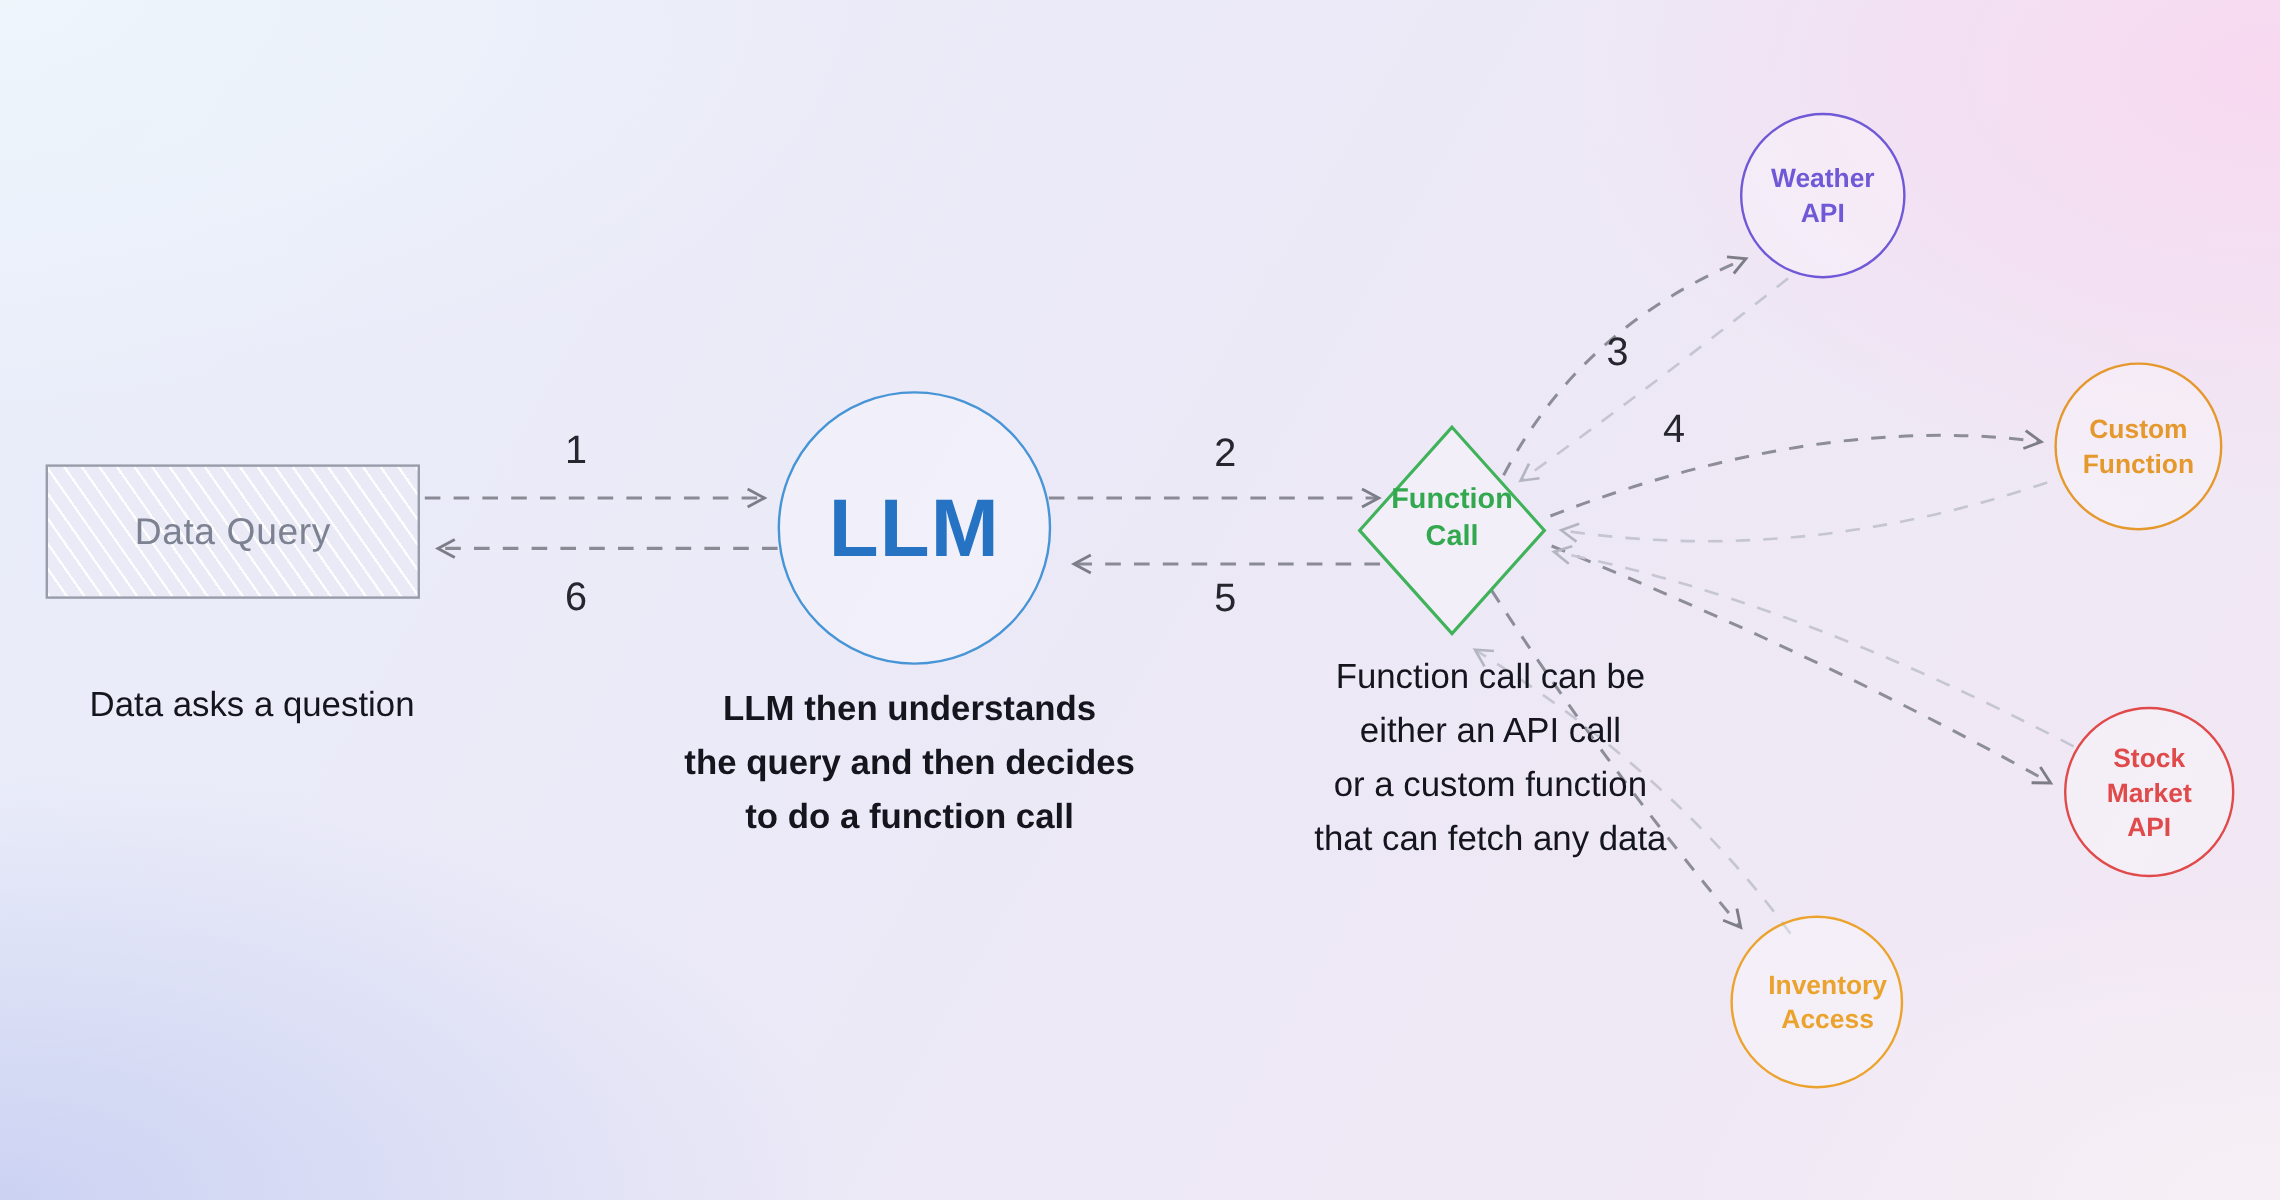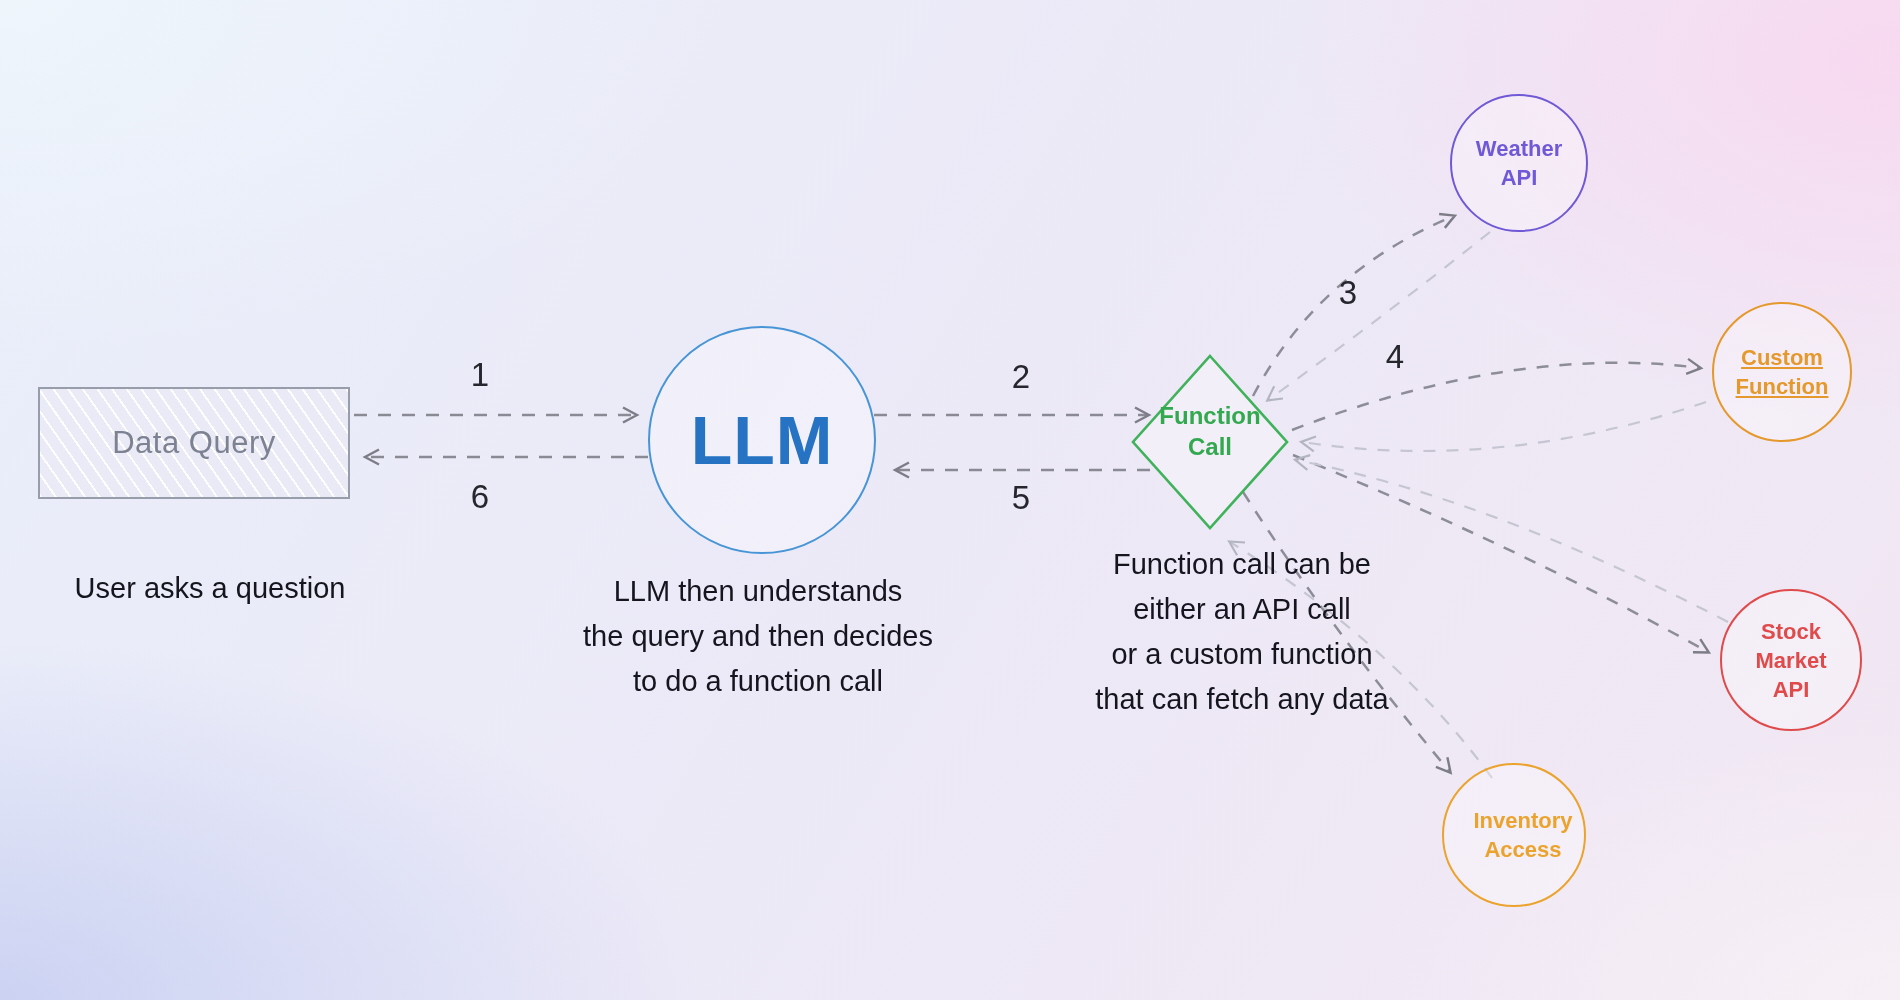--- a/index.html
+++ b/index.html
@@ -33,39 +33,39 @@
     display:flex;align-items:center;justify-content:center;text-align:center;
     background:rgba(255,255,255,0.30);
   }
   .llm-circle{left:648px;top:326px;width:228px;height:228px;border:2.5px solid #4795d6;}
   .llm-label{font-size:68px;font-weight:bold;color:#2673c4;letter-spacing:1px;}
 
   .svc{font-size:22px;font-weight:bold;line-height:29px;white-space:pre-line;}
   .weather-circle  {left:1450px;top:94px; width:138px;height:138px;border:2.5px solid #7059d6;}
   .weather-circle  .svc{color:#7059d6;}
   .custom-circle   {left:1712px;top:302px;width:140px;height:140px;border:2.5px solid #e5982b;}
-  .custom-circle   .svc{color:#e5982b;text-decoration:underline;}
+  .custom-circle   .svc{color:#e5982b;}
   .stock-circle    {left:1720px;top:589px;width:142px;height:142px;border:2.5px solid #e04a4a;}
   .stock-circle    .svc{color:#e04a4a;}
   .inventory-circle{left:1442px;top:763px;width:144px;height:144px;border:2.5px solid #eba32d;}
   .inventory-circle .svc{color:#eba32d;margin-left:18px;}
 
   .diamond-label{
     left:1135px;top:400px;width:150px;
     text-align:center;font-size:24px;font-weight:bold;color:#33a94f;
     line-height:31px;white-space:pre-line;
   }
 
   
   .caption{
     text-align:center;font-size:29px;color:#15151e;
     line-height:45px;white-space:pre-line;
   }
   .cap-user {left:25px;  top:566px;width:370px;}
-  .cap-llm  {left:558px; top:569px;width:400px;}
+  .cap-llm  {left:558px; top:569px;width:400px;font-weight:bold;}
   .cap-data {left:1100px;top:96px; width:330px;}
   .cap-func {left:1022px;top:542px;width:440px;}
 
   
   .stepnum{
     width:44px;height:44px;margin-left:-22px;margin-top:-22px;
     display:flex;align-items:center;justify-content:center;
     font-size:33px;color:#26262e;
   }
   .n1{left:480px; top:375px;}
@@ -136,21 +136,21 @@
   <div class="abs circle stock-circle">
     <span class="svc">Stock
 Market
 API</span>
   </div>
   <div class="abs circle inventory-circle">
     <span class="svc">Inventory
 Access</span>
   </div>
 
-  <div class="abs caption cap-user">User asks a question</div>
+  <div class="abs caption cap-user">Data asks a question</div>
   <div class="abs caption cap-llm">LLM then understands
 the query and then decides
 to do a function call</div>
   <div class="abs caption cap-func">Function call can be
 either an API call
 or a custom function
 that can fetch any data</div>
 
   <div class="abs stepnum n1">1</div>
   <div class="abs stepnum n2">2</div>

